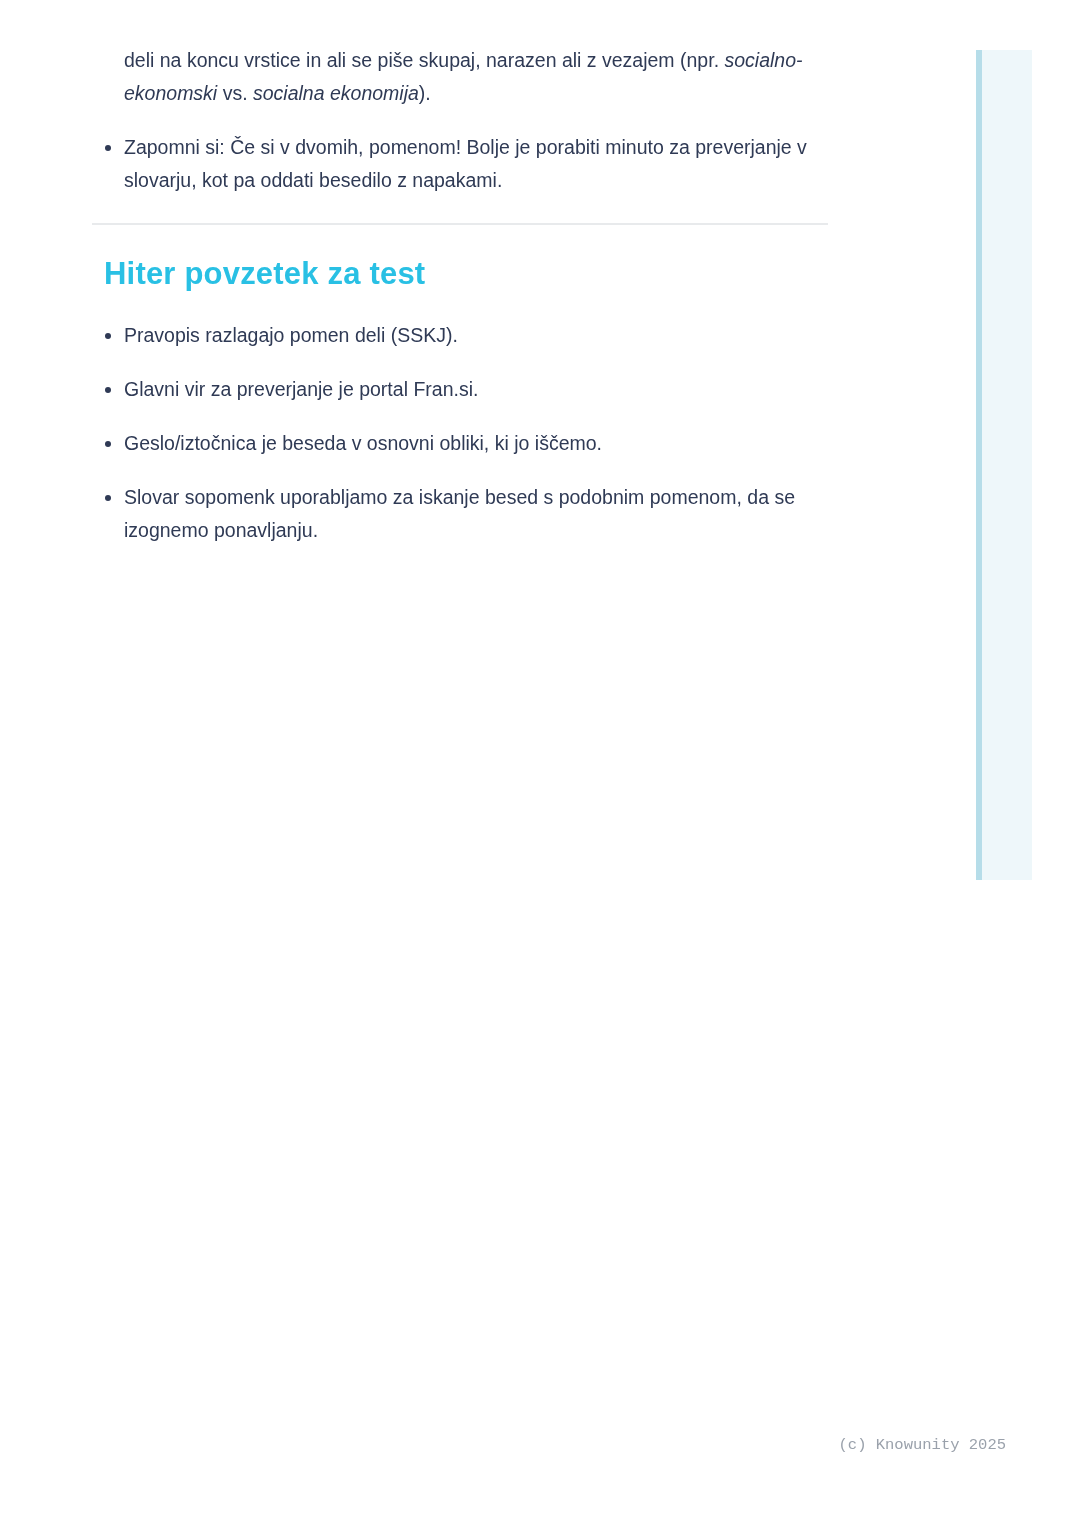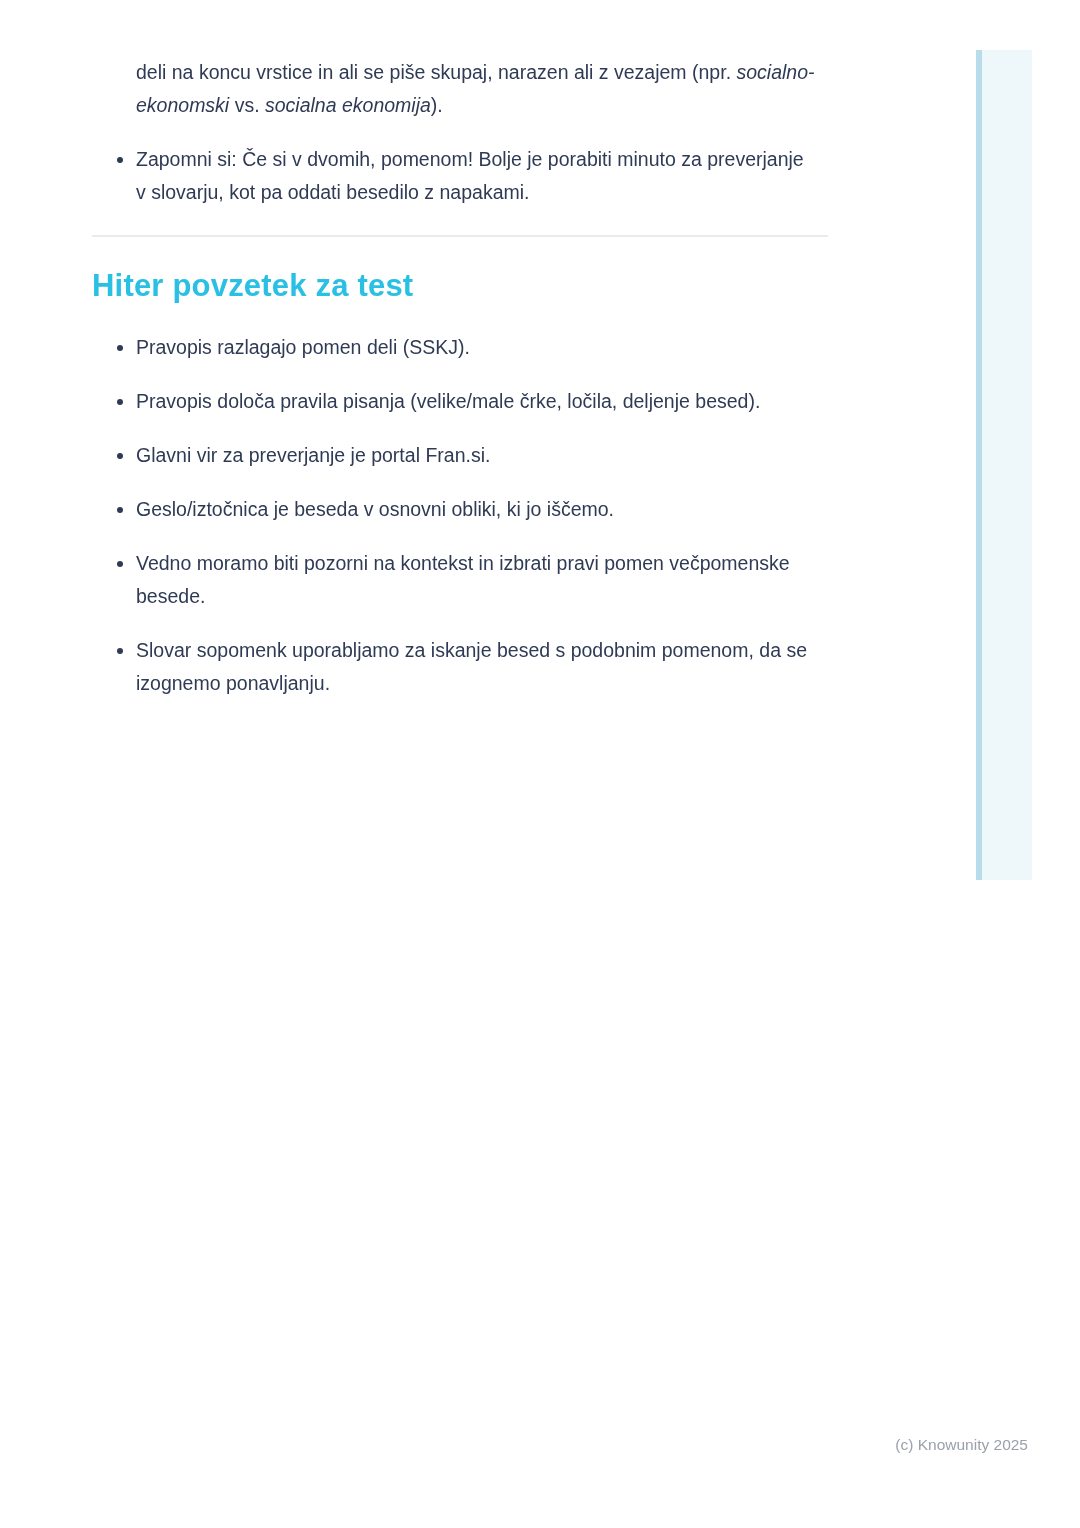--- a/index.html
+++ b/index.html
@@ -27,21 +27,21 @@
     background:var(--strip_fill);
     border-left:6px solid var(--strip_border);
   }
   .content{
     position:absolute;
     left:92px;top:44px;
     width:736px;
   }
   ul.bullet-list{
     list-style:none;
-    margin:12px;
+    margin:0;
     padding:0 0 0 32px;
   }
   ul.bullet-list li{
     position:relative;
     font-size:19.5px;
     line-height:33px;
     margin:0 0 21px 0;
     color:var(--text);
   }
   ul.bullet-list li::before{
@@ -54,34 +54,35 @@
   }
   ul.bullet-list li.no-dot::before{display:none;}
   ul.bullet-list li span.b{font-weight:400;}
   ul.bullet-list li span.i{font-style:italic;}
   hr.divider{
     border:none;
     border-top:2px solid var(--divider);
     margin:26px 0 0 0;
   }
   h2.heading{
-    margin:31px 0 27px 0;
+    margin:31px 0 27px 12px;
     font-size:31px;
     line-height:36px;
     font-weight:700;
     color:var(--accent);
     letter-spacing:0.2px;
   }
   .summary-list li{margin-bottom:22px;}
   .footer{
     position:absolute;
     top:1436px;
-    right:52px;
+    right:74px;
     font-size:15.5px;
     color:var(--footer_text);
+    font-family:Liberation Mono, monospace;
   }
 </style>
 </head>
 <body>
 
 <div class="page">
 
   <div class="side-strip"></div>
 
   <main class="content">
@@ -90,24 +91,22 @@
         <li class="no-dot"><span>deli na koncu vrstice in ali se piše skupaj, narazen ali z vezajem (npr. </span><span class="i">socialno-ekonomski</span><span> vs. </span><span class="i">socialna ekonomija</span><span>).</span></li>
         <li><span class="b">Zapomni si:</span><span> Če si v dvomih, </span><span class="b">pomenom</span><span>! Bolje je porabiti minuto za preverjanje v slovarju, kot pa oddati besedilo z napakami.</span></li>
       </ul>
 
     <hr class="divider">
 
     <h2 class="heading">Hiter povzetek za test</h2>
 
     <ul class="bullet-list summary-list">
         <li><span class="b">Pravopis</span><span> razlagajo pomen deli (SSKJ).</span></li>
-        <li><span class="b">Pravopis</span><span> določa pravila pisanja (velike/male črke, ločila, deljenje besed).</span></li>
         <li><span>Glavni vir za preverjanje je portal </span><span class="b">Fran.si</span><span>.</span></li>
         <li><span class="b">Geslo/iztočnica</span><span> je beseda v osnovni obliki, ki jo iščemo.</span></li>
-        <li><span>Vedno moramo biti pozorni na </span><span class="b">kontekst</span><span> in izbrati pravi pomen večpomenske besede.</span></li>
         <li><span class="b">Slovar sopomenk</span><span> uporabljamo za iskanje besed s podobnim pomenom, da se izognemo ponavljanju.</span></li>
       </ul>
 
   </main>
 
   <div class="footer">(c) Knowunity 2025</div>
 
 </div>
 
 </body></html>

